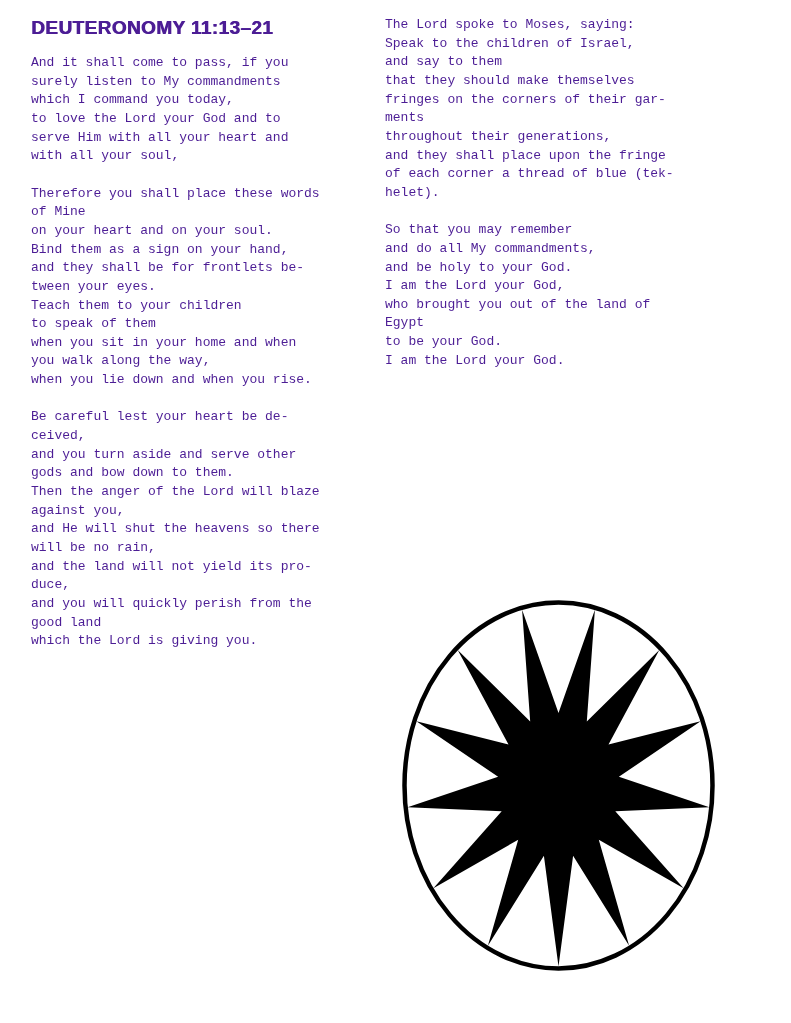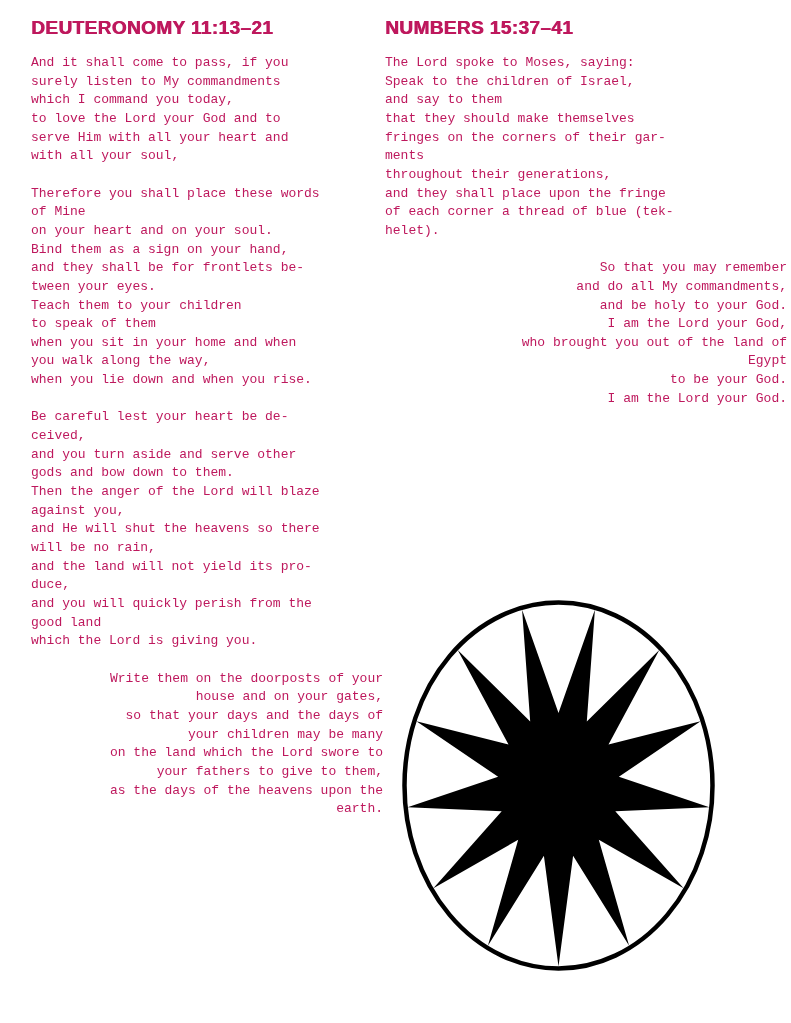--- a/index.html
+++ b/index.html
@@ -1,20 +1,20 @@
 <!DOCTYPE html>
 <html><head>
 <meta charset="utf-8">
 <style>
   html,body{margin:0;padding:0;background:#ffffff;}
   .page{
     position:relative;
     width:791px;height:1023px;
     background:#ffffff;
-    color:#be185d;
+    color:#4c1d95;
     overflow:hidden;
     font-family:"Liberation Mono", monospace;
   }
   .col{position:absolute;top:16px;}
   .col-left{left:31px;width:352px;}
   .col-right{left:385px;width:402px;}
   .col h1{
     font-family:"Liberation Sans", sans-serif;
     font-weight:900;
     font-size:19px;
@@ -24,21 +24,21 @@
     text-shadow:0.7px 0 0 currentColor;
     white-space:pre;
   }
   .col p{
     font-family:"Liberation Mono", monospace;
     font-size:13px;
     line-height:18.65px;
     margin:0 0 18.65px 0;
     white-space:pre;
   }
-  .col p:last-child{margin-bottom:0;text-align:right;}
+  .col p:last-child{margin-bottom:0;}
   .starburst{
     position:absolute;
     left:402px;top:600px;
     width:313px;height:371px;
   }
 </style>
 </head>
 <body>
 
 <div class="page">
@@ -68,32 +68,23 @@
 gods and bow down to them.
 Then the anger of the Lord will blaze
 against you,
 and He will shut the heavens so there
 will be no rain,
 and the land will not yield its pro-
 duce,
 and you will quickly perish from the
 good land
 which the Lord is giving you.</p>
-    <p>Write them on the doorposts of your
-house and on your gates,
-so that your days and the days of
-your children may be many
-on the land which the Lord swore to
-your fathers to give to them,
-as the days of the heavens upon the
-earth.</p>
   </section>
 
   <section class="col col-right">
-    <h1>NUMBERS 15:37–41</h1>
     <p>The Lord spoke to Moses, saying:
 Speak to the children of Israel,
 and say to them
 that they should make themselves
 fringes on the corners of their gar-
 ments
 throughout their generations,
 and they shall place upon the fringe
 of each corner a thread of blue (tek-
 helet).</p>

